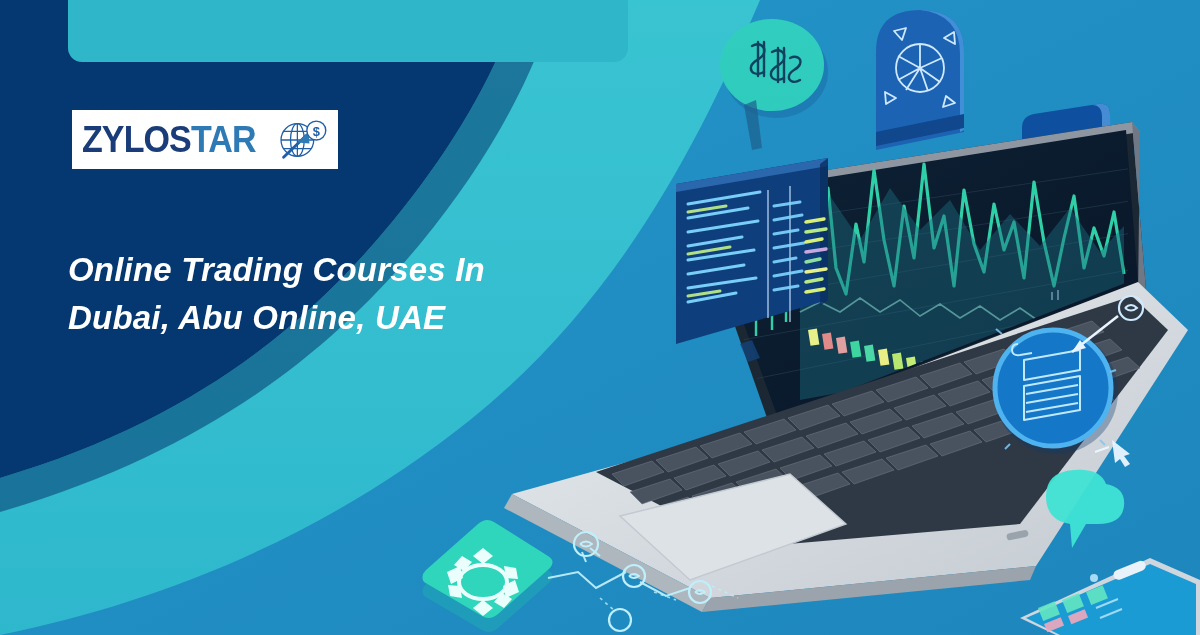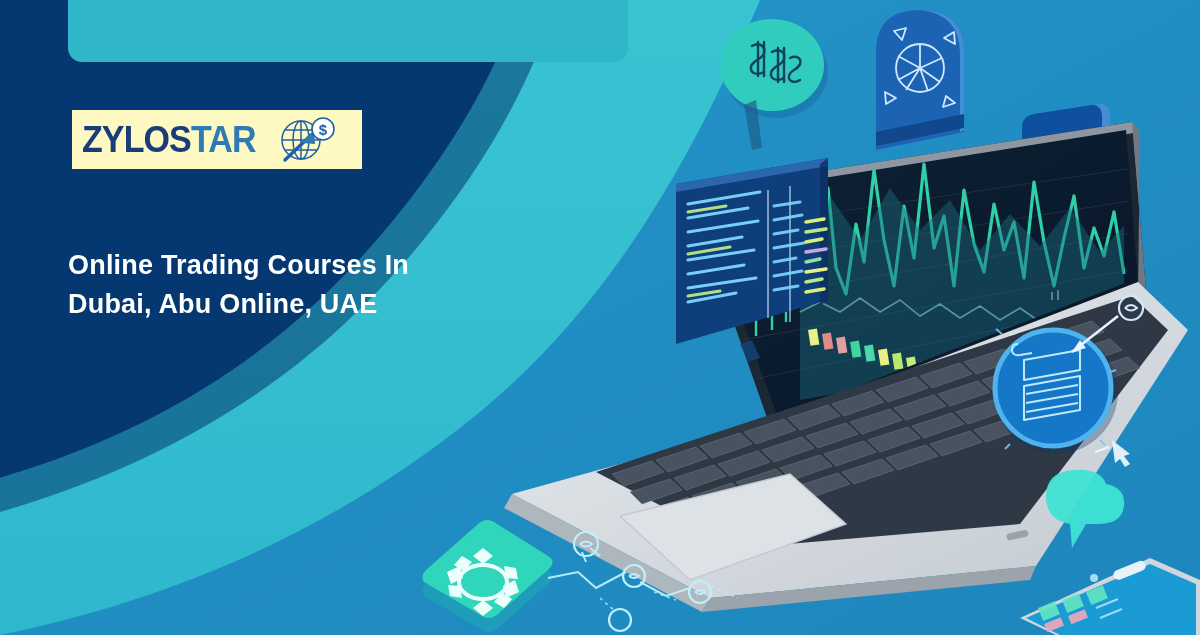--- a/index.html
+++ b/index.html
@@ -22,40 +22,41 @@
   .top-tab {
     position:absolute; left:68px; top:-20px;
     width:560px; height:82px;
     background:#2fb7c9;
     border-radius:0 0 14px 14px;
   }
 
   
   .logo-box {
     position:absolute; left:72px; top:110px;
-    width:290px; height:59px;
-    background:#fef9c3;
+    width:266px; height:59px;
+    background:#ffffff;
     display:flex; align-items:center; padding:0 10px;
   }
   .logo-word {
     font-size:37px; font-weight:bold; letter-spacing:-1px;
     line-height:1; font-family:"Liberation Sans", sans-serif;
     font-stretch:condensed; transform:scaleX(.92); transform-origin:left center;
   }
   .logo-word .a { color:#1a3c78; }
   .logo-word .b { color:#2e7ab5; }
   .logo-mark { margin-left:4px; width:62px; height:48px; display:block; }
 
   
   .headline {
     position:absolute; left:68px; top:246px;
     width:540px;
     color:#ffffff;
-    font-size:27px; font-weight:bold; line-height:1.45;
+    font-size:33px; font-weight:bold; line-height:1.45;
     letter-spacing:.2px;
+    font-style:italic;
   }
   .headline div { white-space:nowrap; }
 </style>
 </head>
 <body>
 
 <div id="banner">
 
   <div class="bg-base"></div>
 

